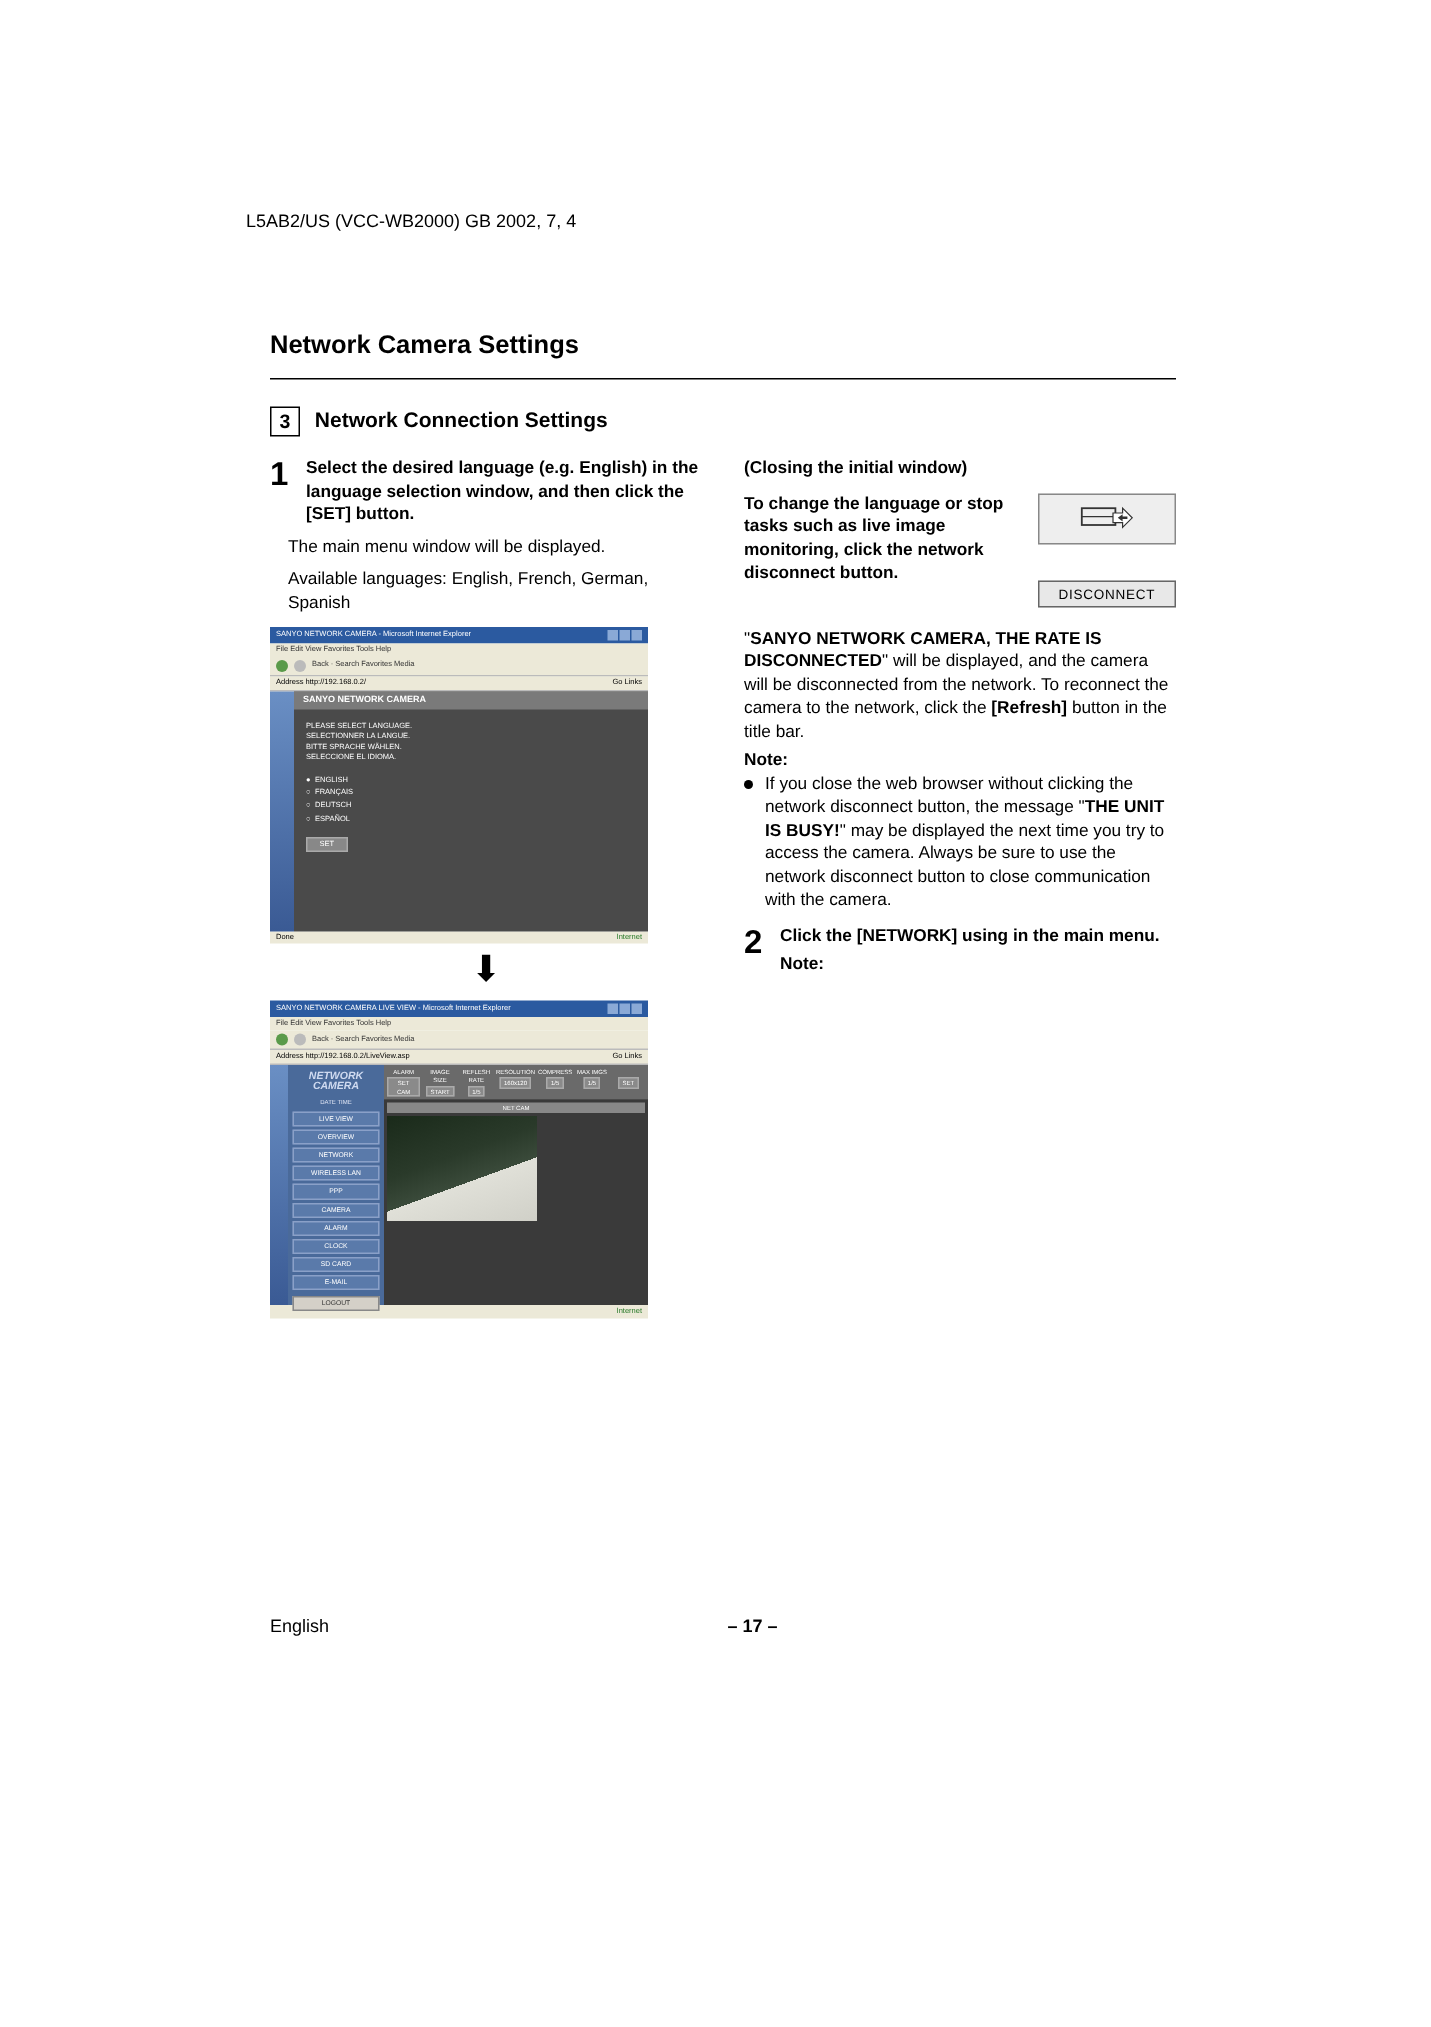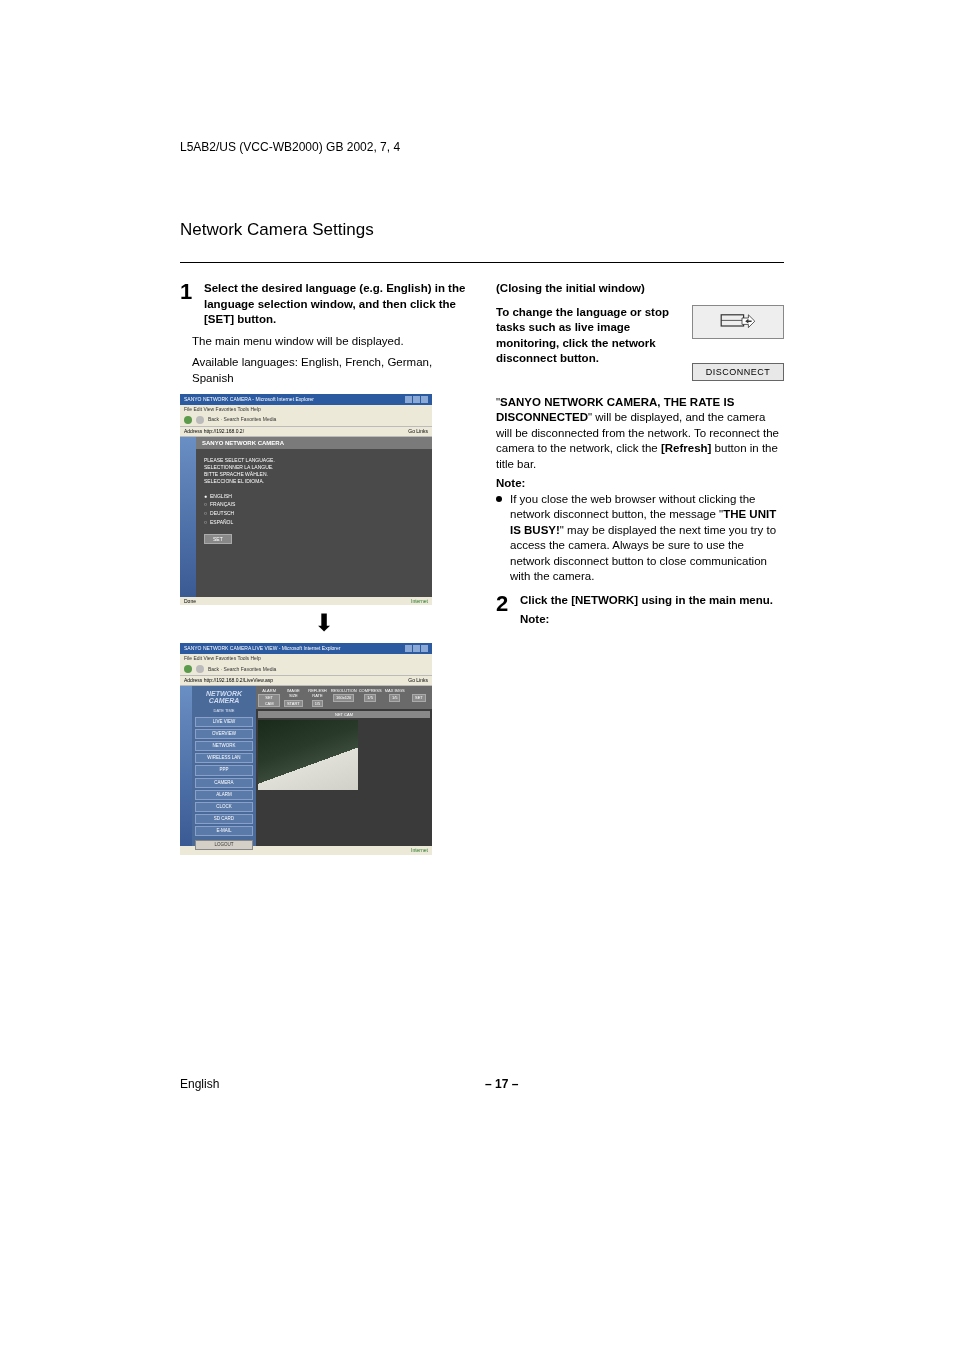--- a/index.html
+++ b/index.html
@@ -12,30 +12,30 @@
   .page {
     width: 954px;
     height: 1351px;
     position: relative;
     box-sizing: border-box;
     padding: 140px 170px 60px 180px;
   }
   .top-header {
     position: absolute;
     top: 140px;
-    left: 180px;
+    left: 164px;
     font-size: 12px;
   }
   .content {
     margin-top: 80px;
   }
   .main-title {
     font-size: 17px;
-    font-weight: normal;
-    margin-bottom: 22px;
+    font-weight: bold;
+    margin-bottom: 12px;
   }
   .rule {
     border: none;
     border-top: 1px solid #000;
     margin: 0 0 18px 0;
   }
   .section-number {
     display: inline-block;
     border: 1px solid #000;
     width: 18px;
@@ -371,20 +371,24 @@
 </head>
 <body>
 
 <div class="page">
   <div class="top-header">L5AB2/US (VCC-WB2000)   GB   2002, 7, 4</div>
 
   <div class="content">
     <div class="main-title">Network Camera Settings</div>
     <hr class="rule">
 
+    <div class="subtitle">
+      <span class="section-number">3</span>
+      <span>Network Connection Settings</span>
+    </div>
 
     <div class="columns">
 
       <div class="col">
         <div class="step-row">
           <div class="step-num">1</div>
           <div class="step-body">
             <span class="bold">Select the desired language (e.g. English) in the language selection window, and then click the [SET] button.</span>
           </div>
         </div>

